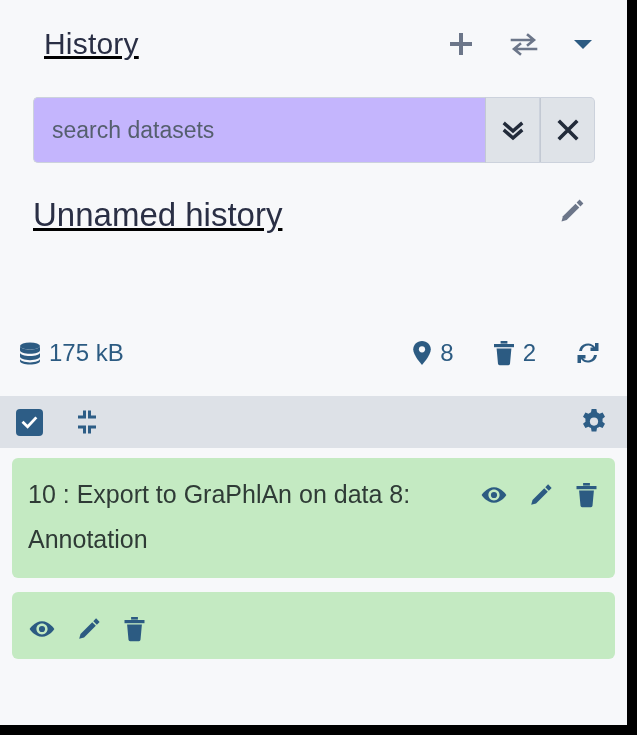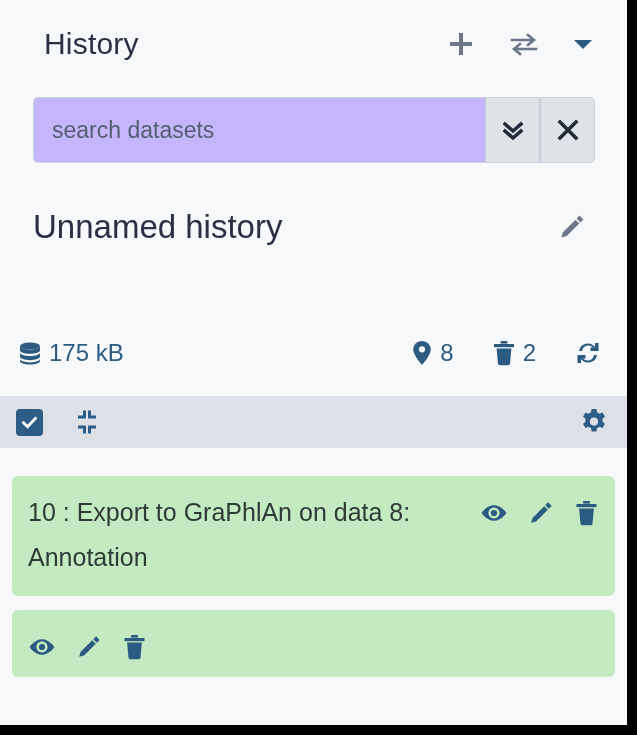--- a/index.html
+++ b/index.html
@@ -31,20 +31,21 @@
 
   
   .hist-header {
     position: absolute;
     left: 0; top: 0;
     width: 627px; height: 88px;
     display: flex;
     align-items: center;
     padding: 0 24px 0 44px;
     box-sizing: border-box;
+    text-decoration: underline;
   }
   .hist-title {
     font-size: 30px;
     color: #2a2f45;
     letter-spacing: .2px;
     white-space: nowrap;
   }
   .header-actions {
     margin-left: auto;
     display: flex;
@@ -98,21 +99,22 @@
     box-sizing: border-box;
   }
   .search-btn:last-child { border-radius: 0 5px 5px 0; }
 
   
   .name-row {
     position: absolute;
     left: 33px; top: 196px;
     width: 562px; height: 62px;
     display: flex;
-    align-items: center;
+    align-items: flex-start;
+    text-decoration: underline;
   }
   .hist-name {
     font-size: 33px;
     color: #2a2f45;
     white-space: nowrap;
   }
   .name-edit { margin-left: auto; padding-right: 8px; }
 
   
   .stats-row {
@@ -160,21 +162,20 @@
     justify-content: center;
     cursor: pointer;
   }
   .gear-wrap { margin-left: auto; }
 
   
   .dataset-list {
     position: absolute;
     left: 0; top: 458px;
     width: 627px;
-    margin-top: 18px;
   }
   .dataset {
     margin: 0 12px 14px 12px;
     background: #c4eac2;
     border-radius: 6px;
     padding: 14px 16px 16px 16px;
     display: flex;
     align-items: flex-start;
     cursor: pointer;
     box-sizing: border-box;

